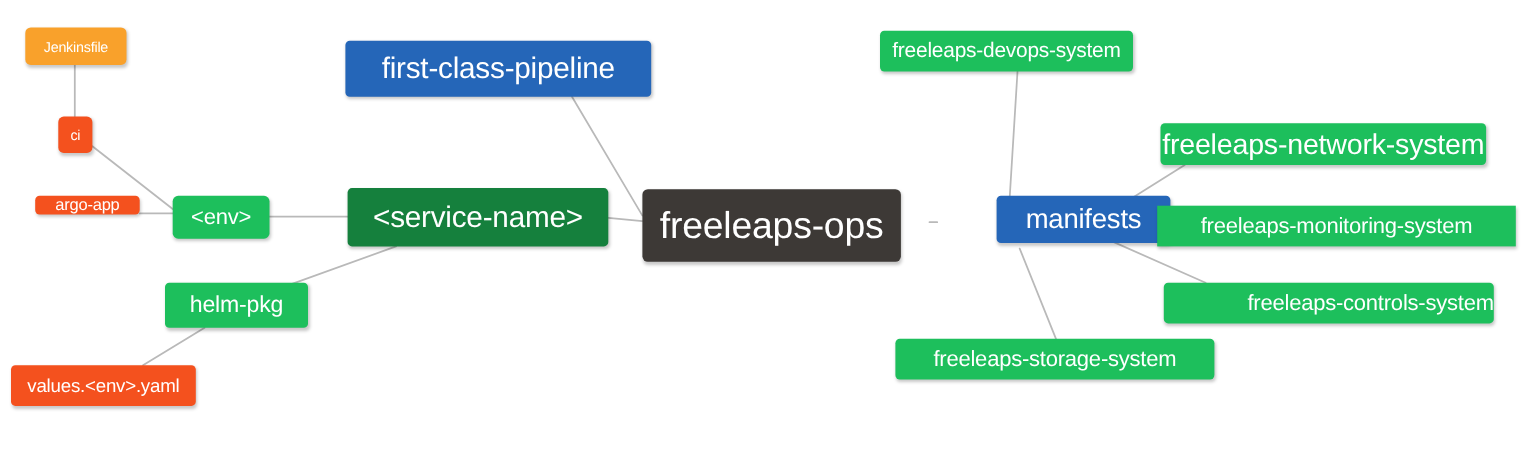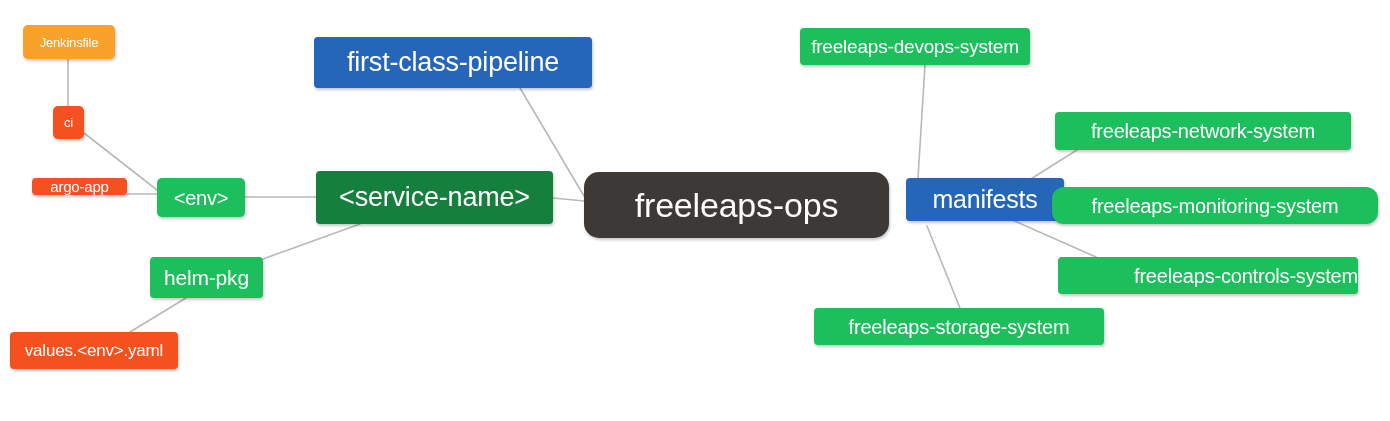--- a/index.html
+++ b/index.html
@@ -60,57 +60,57 @@
       <line x1="157" y1="194" x2="127" y2="194" stroke="#b9b9b9" stroke-width="1.6" stroke-linecap="round"></line>
       <line x1="68" y1="106" x2="68" y2="59" stroke="#b9b9b9" stroke-width="1.6" stroke-linecap="round"></line>
       <line x1="186" y1="298" x2="130" y2="332" stroke="#b9b9b9" stroke-width="1.6" stroke-linecap="round"></line>
       <line x1="918" y1="178" x2="925" y2="65" stroke="#b9b9b9" stroke-width="1.6" stroke-linecap="round"></line>
       <line x1="1010" y1="192" x2="1077" y2="150" stroke="#b9b9b9" stroke-width="1.6" stroke-linecap="round"></line>
       <line x1="1010" y1="205" x2="1052" y2="205" stroke="#b9b9b9" stroke-width="1.6" stroke-linecap="round"></line>
       <line x1="1010" y1="219" x2="1096" y2="257" stroke="#b9b9b9" stroke-width="1.6" stroke-linecap="round"></line>
       <line x1="927" y1="226" x2="960" y2="308" stroke="#b9b9b9" stroke-width="1.6" stroke-linecap="round"></line>
     </svg>
   <div id="node-layer">
-      <div class="node" style="left: 584px; top: 172px; width: 305px; height: 66px; background: rgb(61, 57, 54); font-size: 34px; border-radius: 15px;">
+      <div class="node" style="left: 584px; top: 172px; width: 235px; height: 66px; background: rgb(61, 57, 54); font-size: 34px; border-radius: 5px;">
         <span class="node-label">freeleaps-ops</span>
       </div>
       <div class="node" style="left: 316px; top: 171px; width: 237px; height: 53px; background: #15803d; font-size: 27px; border-radius: 4px;">
         <span class="node-label">&lt;service-name&gt;</span>
       </div>
       <div class="node" style="left: 314px; top: 37px; width: 278px; height: 51px; background: rgb(37, 102, 184); font-size: 27px; border-radius: 4px;">
         <span class="node-label">first-class-pipeline</span>
       </div>
       <div class="node" style="left: 890px; top: 178px; width: 158px; height: 43px; background: rgb(37, 102, 184); font-size: 25px; border-radius: 4px; margin-left: 16px;">
         <span class="node-label">manifests</span>
       </div>
       <div class="node" style="left: 157px; top: 178px; width: 88px; height: 39px; background: rgb(29, 191, 92); font-size: 20px; border-radius: 5px;">
         <span class="node-label">&lt;env&gt;</span>
       </div>
-      <div class="node" style="left: 150px; top: 257px; width: 113px; height: 41px; background: rgb(29, 191, 92); font-size: 21px; border-radius: 4px;">
+      <div class="node" style="left: 150px; top: 257px; width: 130px; height: 41px; background: rgb(29, 191, 92); font-size: 21px; border-radius: 4px;">
         <span class="node-label">helm-pkg</span>
       </div>
       <div class="node" style="left: 23px; top: 25px; width: 92px; height: 34px; background: rgb(249, 161, 43); font-size: 13px; border-radius: 5px; align-items: center;">
         <span class="node-label">Jenkinsfile</span>
       </div>
       <div class="node" style="left: 53px; top: 106px; width: 31px; height: 33px; background: rgb(244, 81, 30); font-size: 13px; border-radius: 5px; align-items: center;">
         <span class="node-label">ci</span>
       </div>
       <div class="node" style="left: 32px; top: 178px; width: 95px; height: 17px; background: rgb(244, 81, 30); font-size: 15px; border-radius: 4px;">
         <span class="node-label">argo-app</span>
       </div>
       <div class="node" style="left: 10px; top: 332px; width: 168px; height: 37px; background: rgb(244, 81, 30); font-size: 17px; border-radius: 4px;">
         <span class="node-label">values.&lt;env&gt;.yaml</span>
       </div>
       <div class="node" style="left: 800px; top: 28px; width: 230px; height: 37px; background: rgb(29, 191, 92); font-size: 19px; border-radius: 4px;">
         <span class="node-label">freeleaps-devops-system</span>
       </div>
-      <div class="node" style="left: 1055px; top: 112px; width: 296px; height: 38px; background: rgb(29, 191, 92); font-size: 20px; border-radius: 4px;">
+      <div class="node" style="left: 1055px; top: 112px; width: 296px; height: 38px; background: rgb(29, 191, 92); font-size: 26px; border-radius: 4px;">
         <span class="node-label">freeleaps-network-system</span>
       </div>
-      <div class="node" style="left: 1052px; top: 187px; width: 326px; height: 37px; background: rgb(29, 191, 92); font-size: 20px; border-radius: 12px;">
+      <div class="node" style="left: 1052px; top: 187px; width: 326px; height: 37px; background: rgb(29, 191, 92); font-size: 20px; border-radius: 0;">
         <span class="node-label">freeleaps-monitoring-system</span>
       </div>
       <div class="node" style="left: 1058px; top: 257px; width: 300px; height: 37px; background: rgb(29, 191, 92); font-size: 20px; border-radius: 4px; justify-content: flex-end;">
         <span class="node-label">freeleaps-controls-system</span>
       </div>
       <div class="node" style="left: 814px; top: 308px; width: 290px; height: 37px; background: rgb(29, 191, 92); font-size: 20px; border-radius: 4px;">
         <span class="node-label">freeleaps-storage-system</span>
       </div>
     </div>
 </div>

